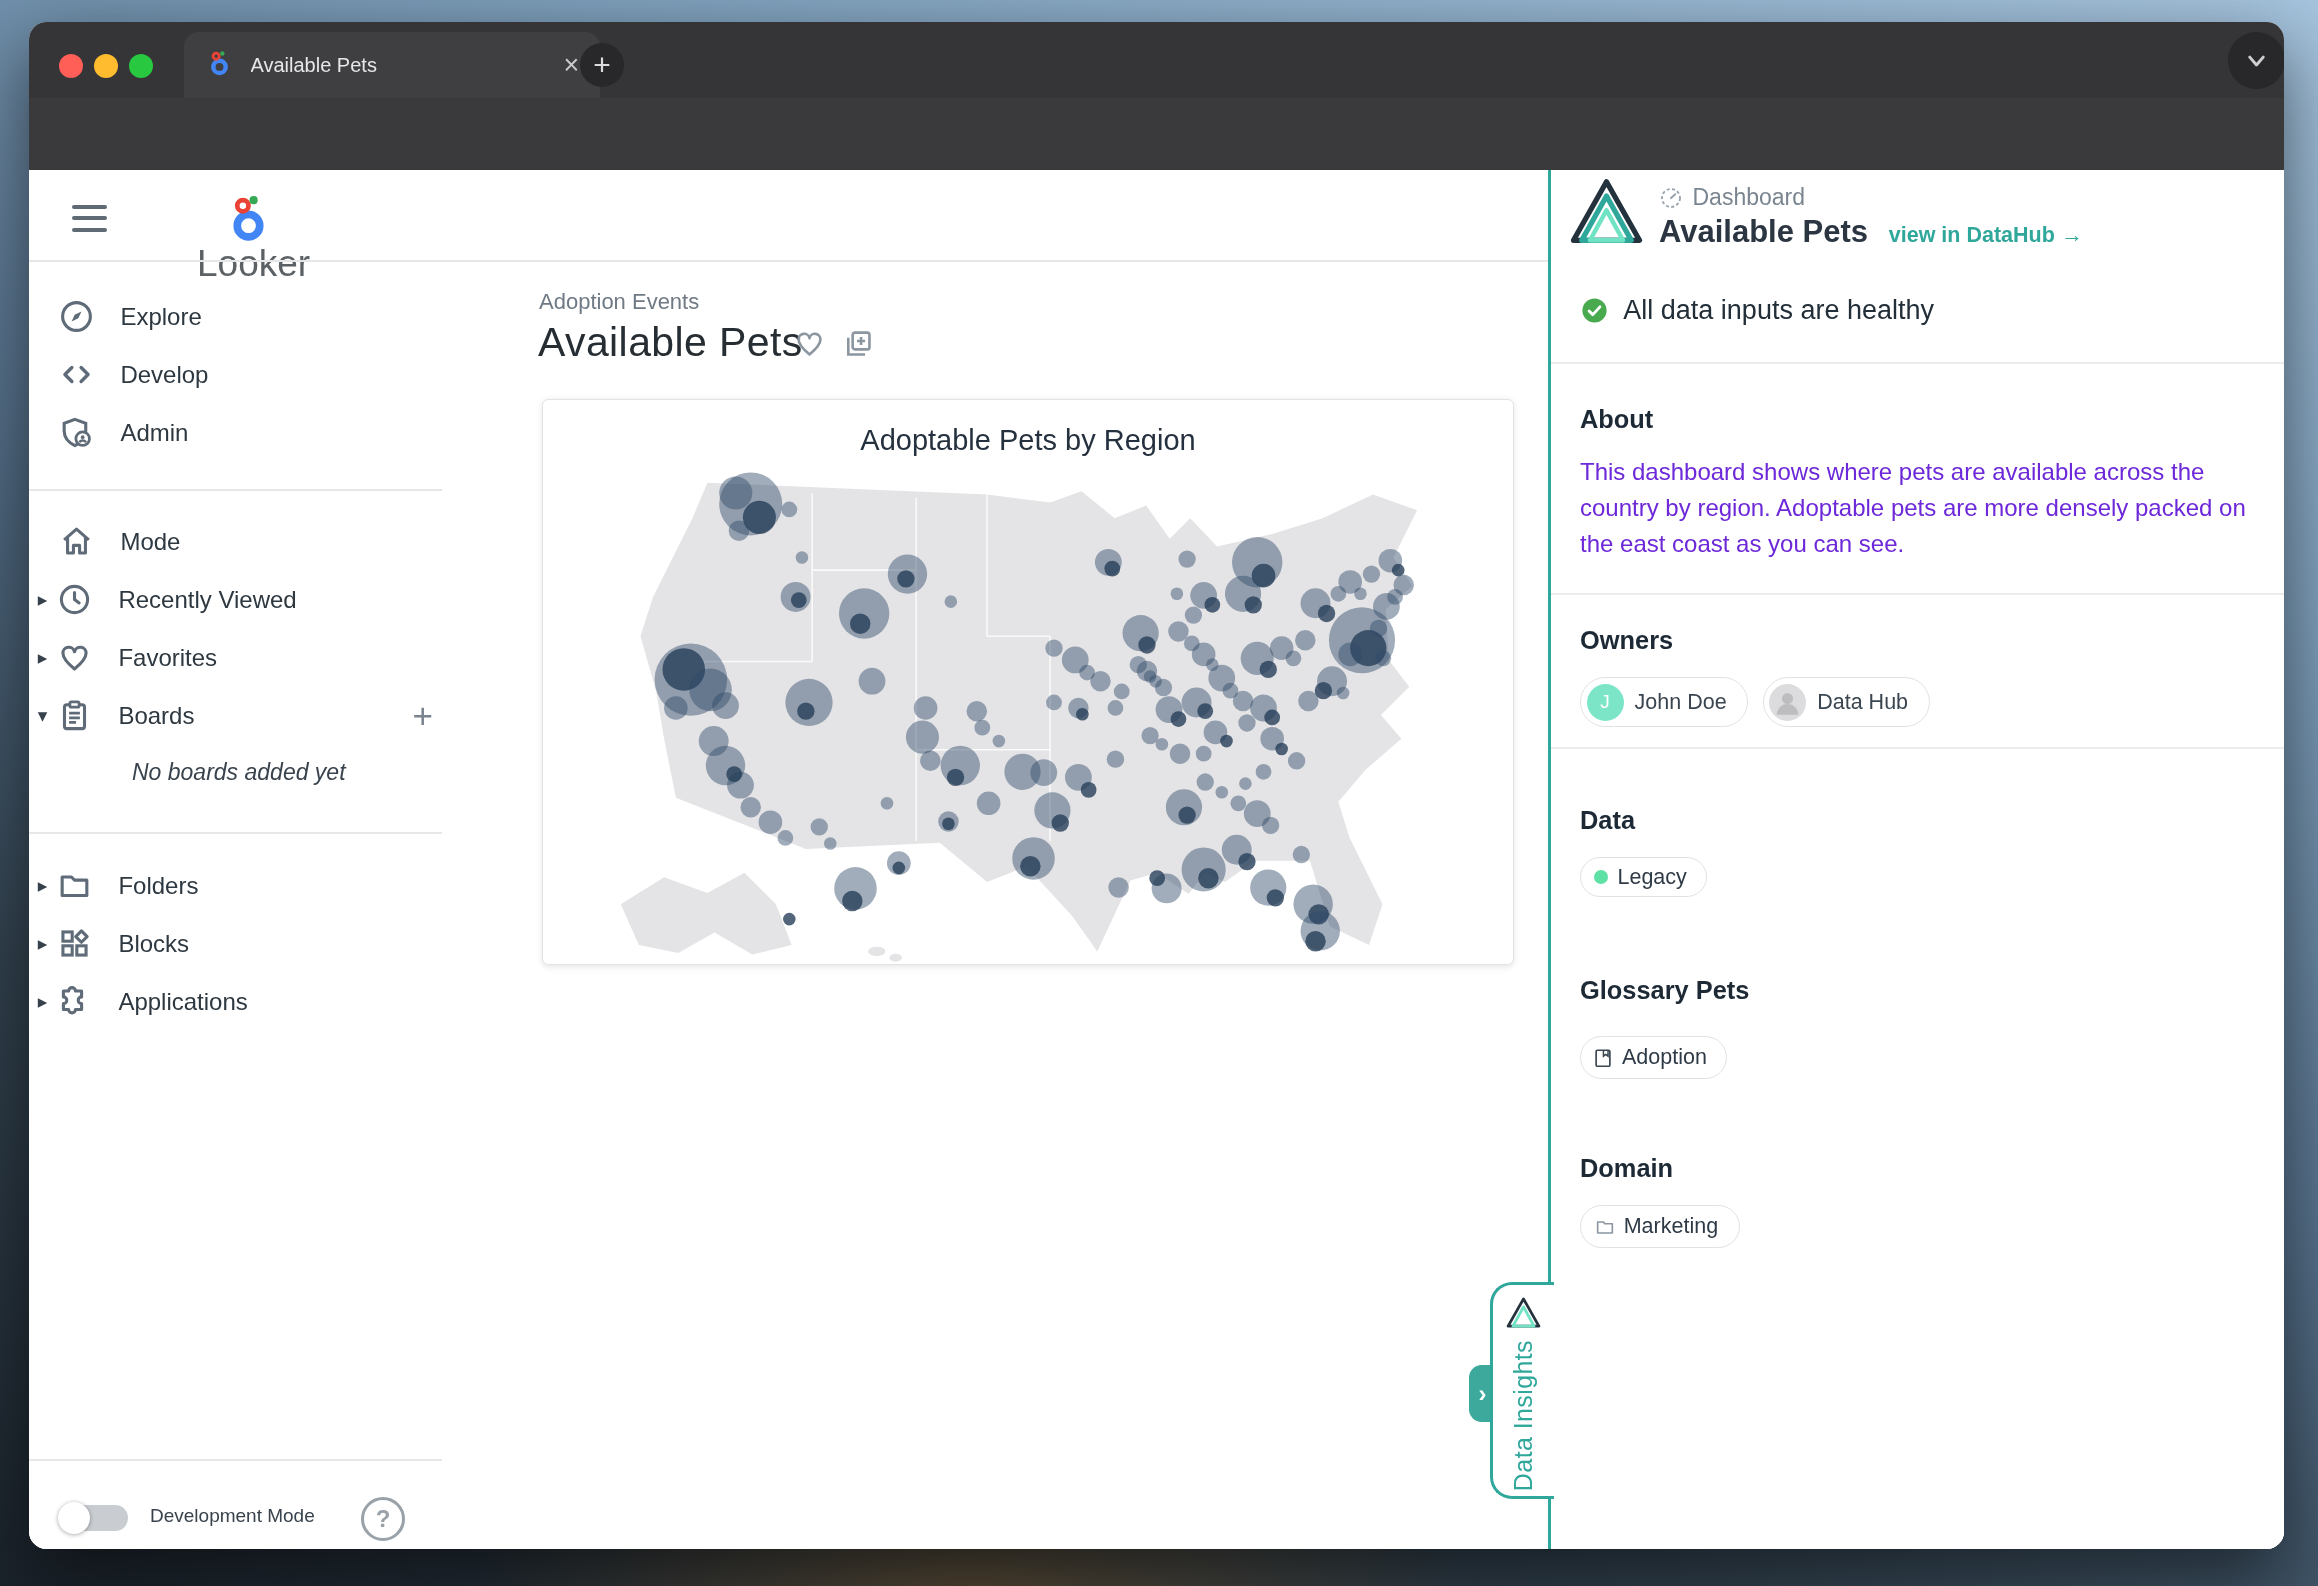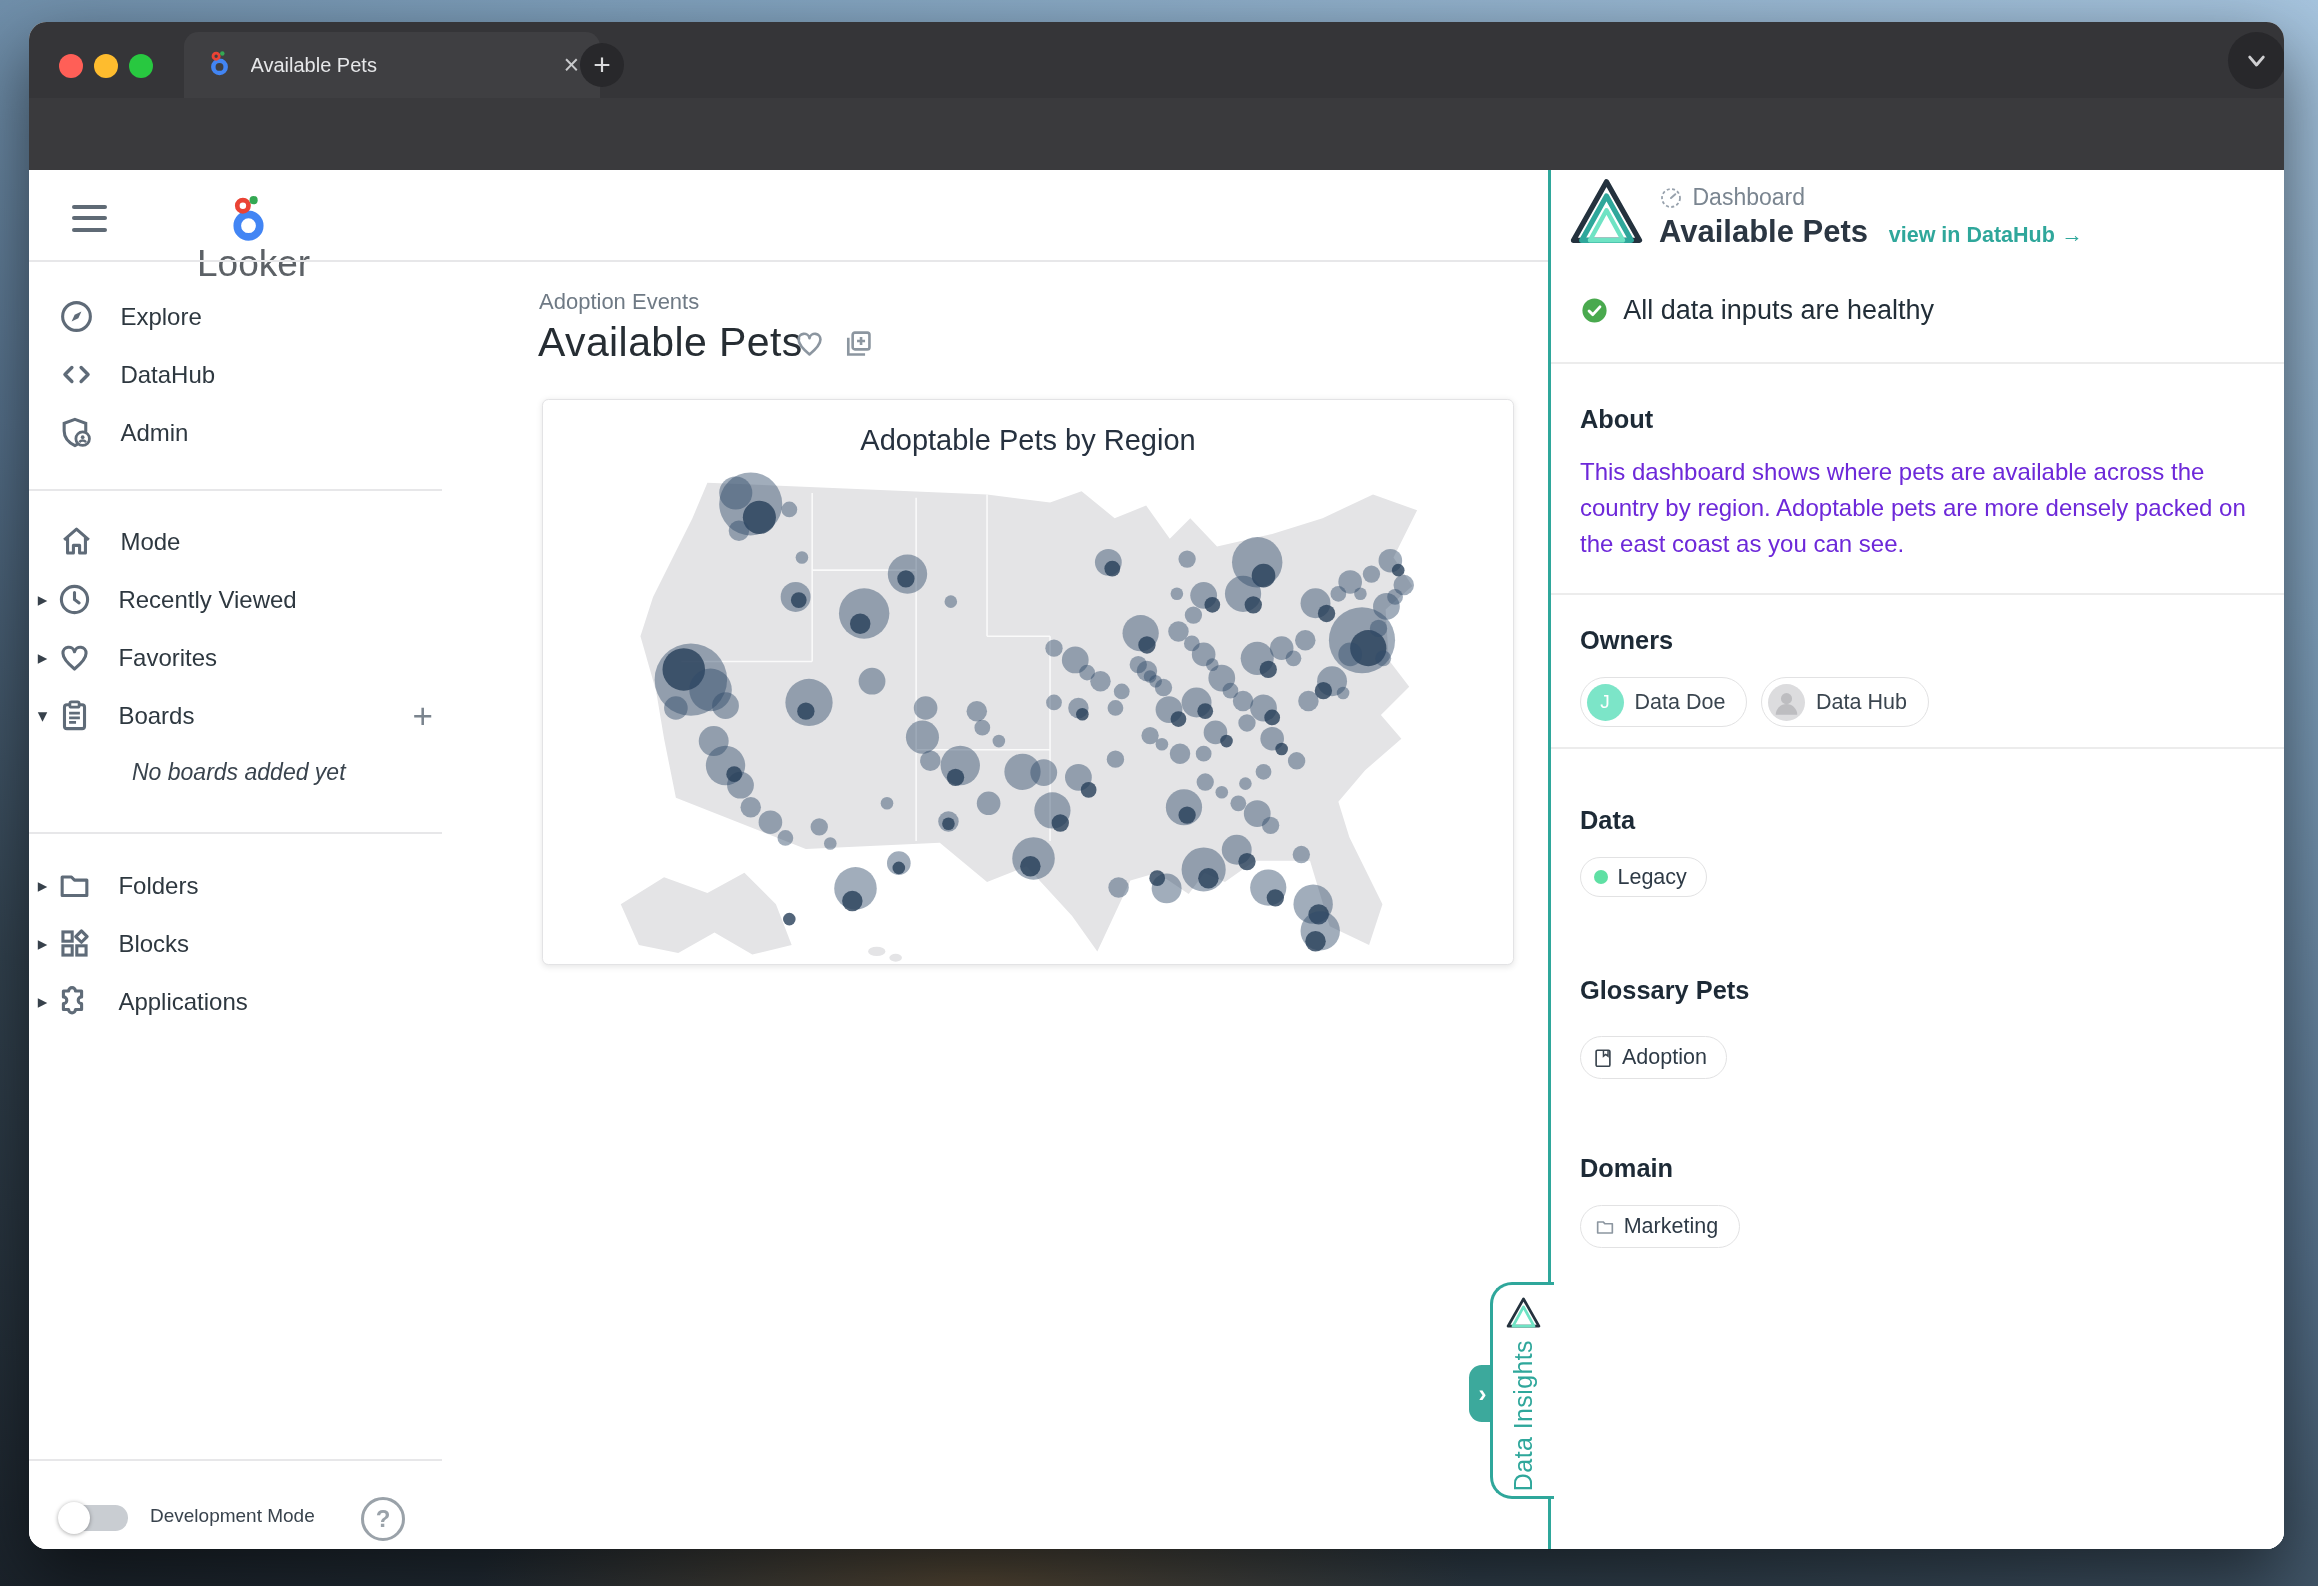--- a/index.html
+++ b/index.html
@@ -201,21 +201,21 @@
           </svg>
       </span>
       <span class="nav-label">Explore</span>
     </div>
     <div class="nav-row" style="top:327px">
       <span class="nav-icon">
         <svg width="37" height="37" viewBox="0 0 24 24">
             <path d="M9 7.5 L4.5 12 L9 16.5 M15 7.5 L19.5 12 L15 16.5" fill="none" stroke="#5F6B78" stroke-width="2.2" stroke-linecap="round" stroke-linejoin="round"></path>
           </svg>
       </span>
-      <span class="nav-label">DataHub</span>
+      <span class="nav-label">Develop</span>
     </div>
     <div class="nav-row" style="top:385px">
       <span class="nav-icon">
         <svg width="37" height="37" viewBox="0 0 24 24">
           <path d="M11 3.5 L18 6 V11 C18 15 15.5 18.3 11 20.5 C6.5 18.3 4 15 4 11 V6 Z" fill="none" stroke="#5F6B78" stroke-width="2"></path>
           <circle cx="16" cy="16" r="4.4" fill="#fff" stroke="#5F6B78" stroke-width="1.8"></circle>
           <circle cx="16" cy="15" r="1.2" fill="#5F6B78"></circle>
             <path d="M13.8 18.2 a3 3 0 0 1 4.4 0" fill="none" stroke="#5F6B78" stroke-width="1.6"></path>
         </svg>
       </span>
@@ -520,21 +520,21 @@
       <div class="dh-divider" style="top:192px"></div>
 
       <div class="dh dh-h" style="top:235px">About</div>
       <div class="dh" style="top:284px;width:693px;font-size:24px;line-height:36px;color:#6d28d9">This dashboard shows where pets are available across the country by region. Adoptable pets are more densely packed on the east coast as you can see.</div>
       <div class="dh-divider" style="top:423px"></div>
 
       <div class="dh dh-h" style="top:456px">Owners</div>
       <div class="dh" style="top:507px;display:flex">
         <span class="pill owner-pill">
           <span class="owner-av" style="background:#7CE5C8">J</span>
-          <span class="owner-name">Data Doe</span>
+          <span class="owner-name">John Doe</span>
         </span>
         <span class="pill owner-pill">
           <span class="owner-av" style="background:#DCDCDE">
             <svg width="37" height="37" viewBox="0 0 24 24">
                 <circle cx="12" cy="9.5" r="3.6" fill="#BDBDC0"></circle>
                 <path d="M5 20 a7 7 0 0 1 14 0 Z" fill="#BDBDC0"></path>
               </svg>
           </span>
           <span class="owner-name">Data Hub</span>
         </span>

